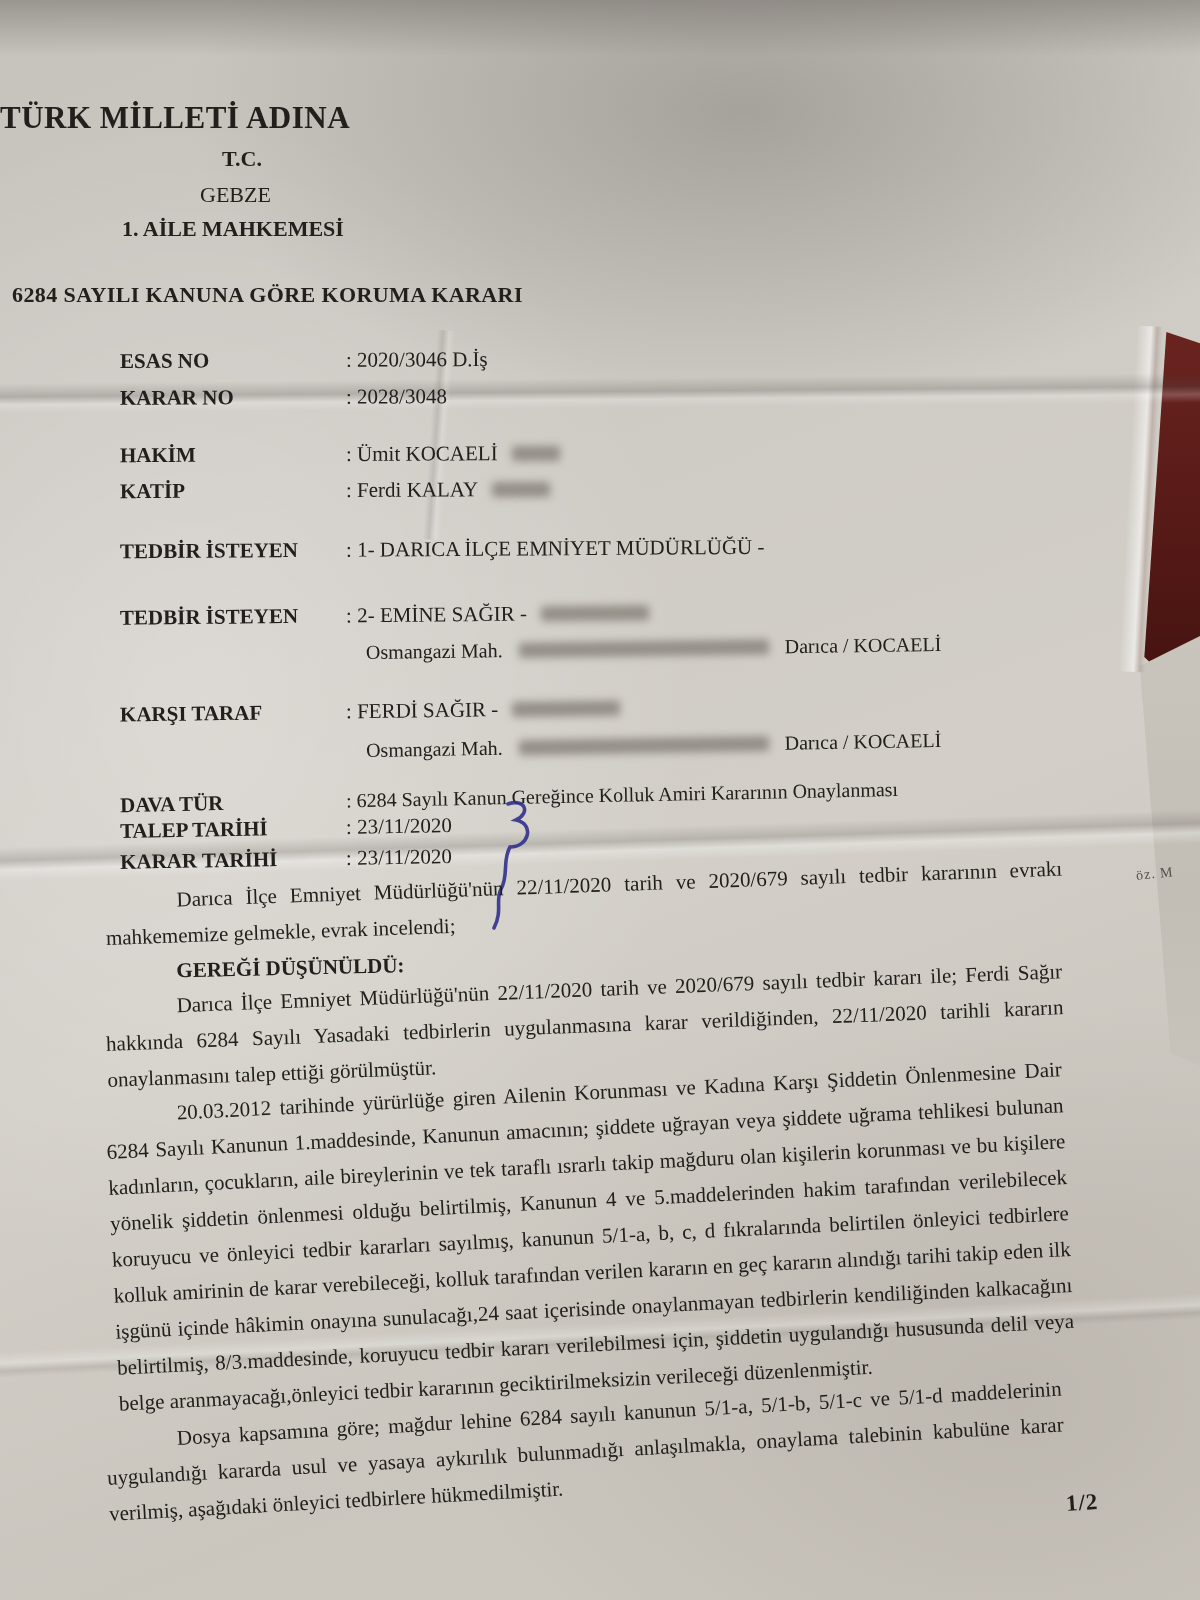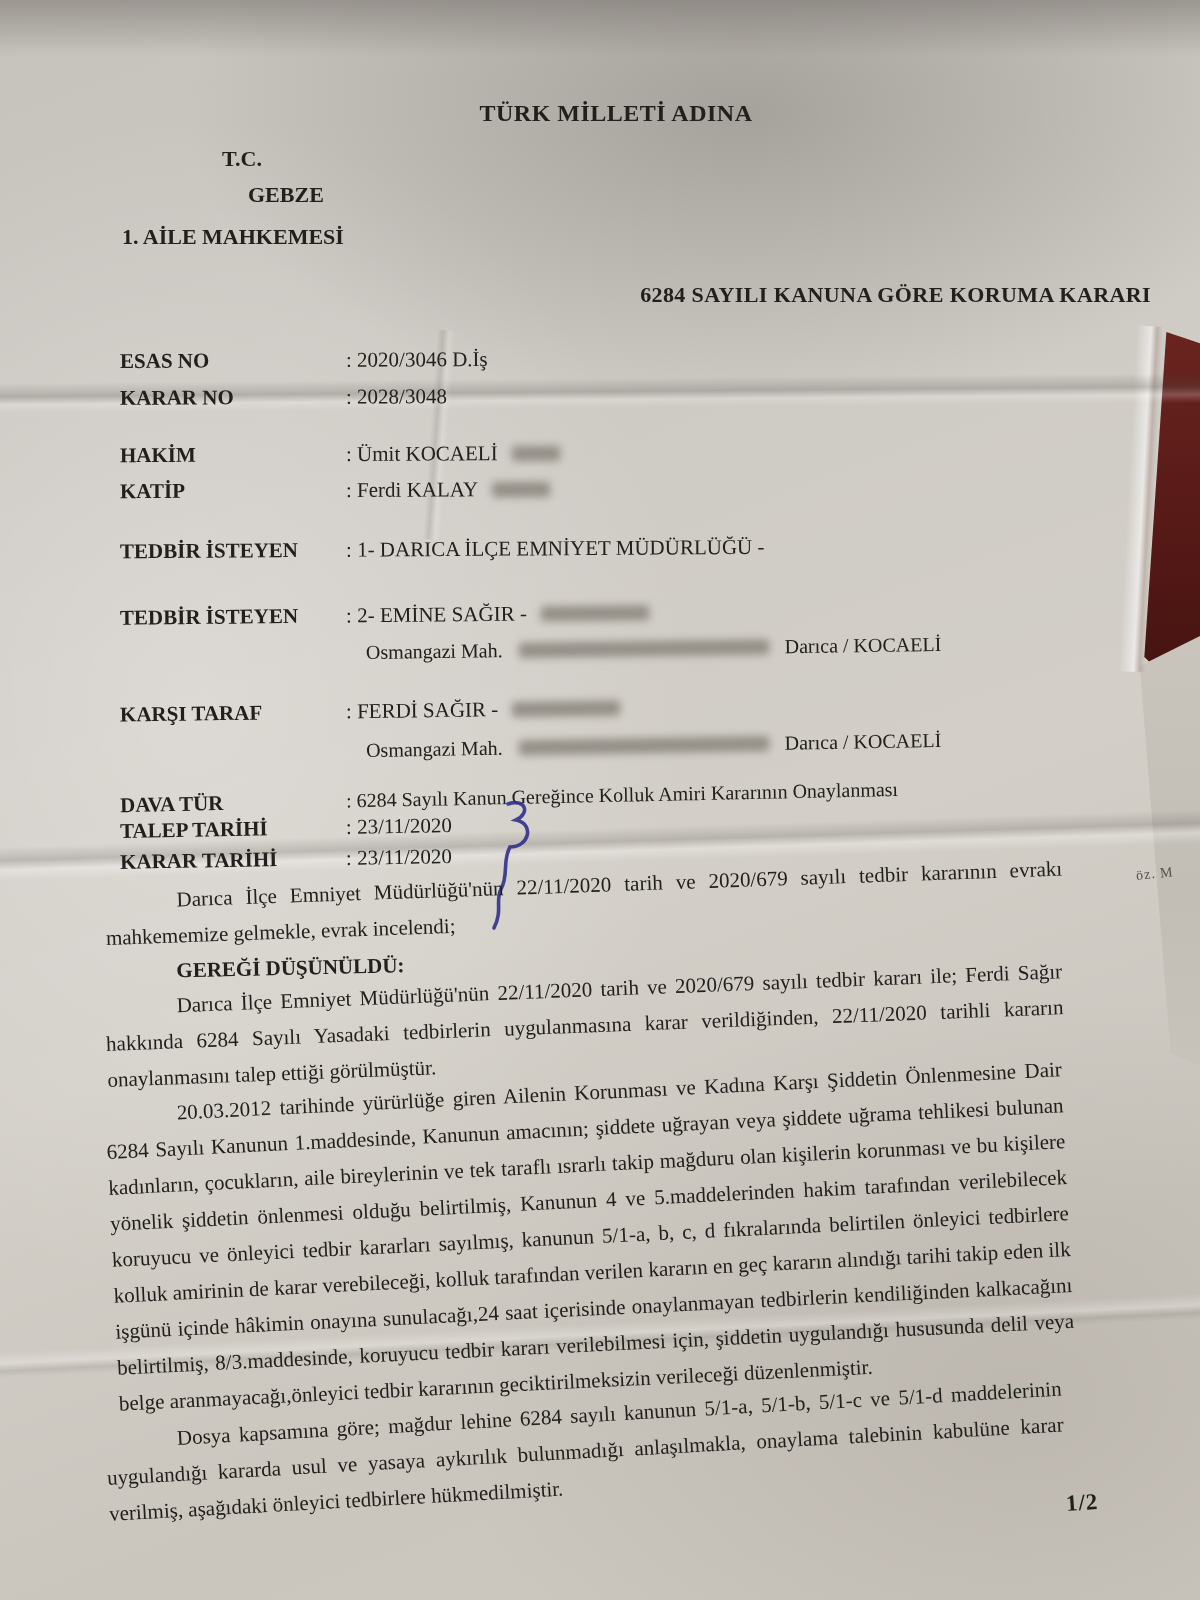--- a/index.html
+++ b/index.html
@@ -45,26 +45,26 @@
   .crease-1{top:378px;height:30px;transform:rotate(-.5deg);
     background:linear-gradient(180deg,transparent,rgba(85,80,75,.26) 45%,rgba(255,255,255,.22) 72%,transparent);}
   .crease-2{top:828px;height:34px;transform:rotate(-1.8deg);
     background:linear-gradient(180deg,transparent,rgba(85,80,75,.22) 40%,rgba(255,255,255,.30) 68%,transparent);}
   .crease-3{top:1322px;height:26px;transform:rotate(-2.8deg);
     background:linear-gradient(180deg,transparent,rgba(255,255,255,.28) 45%,rgba(95,90,84,.14) 75%,transparent);}
   .crease-v{position:absolute;left:430px;top:330px;width:18px;height:210px;transform:rotate(4deg);
     background:linear-gradient(90deg,transparent,rgba(90,85,80,.16),rgba(255,255,255,.18),transparent);}
 
   
-  .banner{position:absolute;left:0;top:100px;width:1168px;text-align:center;
-    font-size:24px;font-weight:bold;letter-spacing:.5px;margin-left:32px;}
+  .banner{position:absolute;left:0;top:100px;width:1168px;text-align:left;
+    font-size:31px;font-weight:bold;letter-spacing:.5px;}
   .hdr-tc{position:absolute;left:222px;top:146px;font-size:22px;font-weight:bold;text-align:right;}
-  .hdr-city{position:absolute;left:200px;top:182px;font-size:22px;font-weight:bold;margin-left:48px;}
-  .hdr-court{position:absolute;left:122px;top:224px;font-size:22px;font-weight:bold;}
-  .doc-title{position:absolute;left:5px;top:282px;width:1146px;text-align:right;
+  .hdr-city{position:absolute;left:200px;top:182px;font-size:22px;font-weight:normal;}
+  .hdr-court{position:absolute;left:122px;top:216px;font-size:22px;font-weight:bold;}
+  .doc-title{position:absolute;left:12px;top:282px;width:1146px;text-align:left;
     font-size:22px;font-weight:bold;letter-spacing:.4px;}
 
   
   .frow{position:absolute;left:120px;font-size:21px;white-space:nowrap;}
   .flabel{display:inline-block;width:226px;font-weight:bold;}
   .fvalue{font-weight:normal;}
   .addr{position:absolute;left:366px;font-size:20px;white-space:nowrap;}
   .redact{display:inline-block;height:15px;border-radius:2px;background:#938e86;
     filter:blur(4px);vertical-align:-1px;margin-left:14px;}
   .r-sm{width:48px;} .r-md{width:58px;} .r-lg{width:108px;} .r-xl{width:250px;margin:0 16px;}

